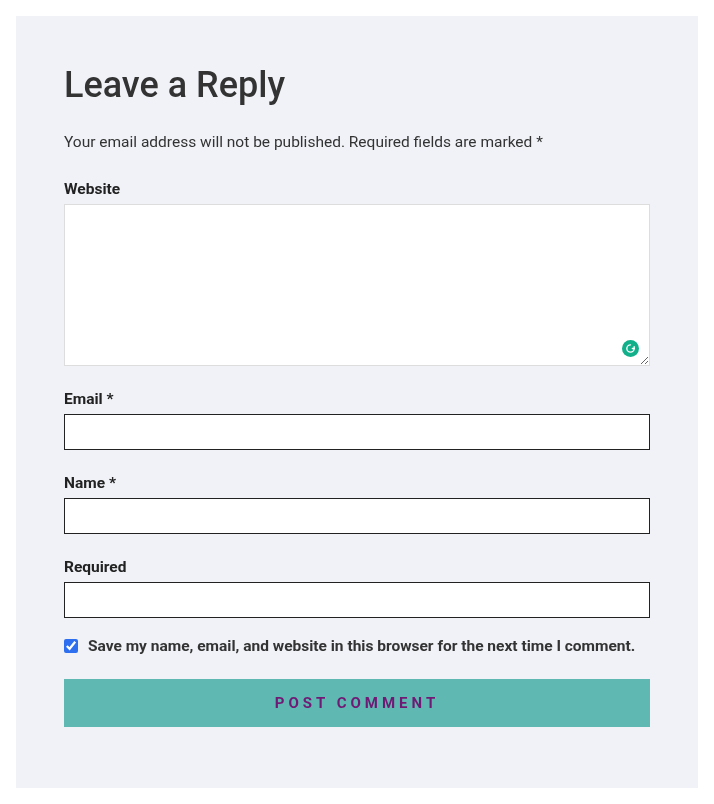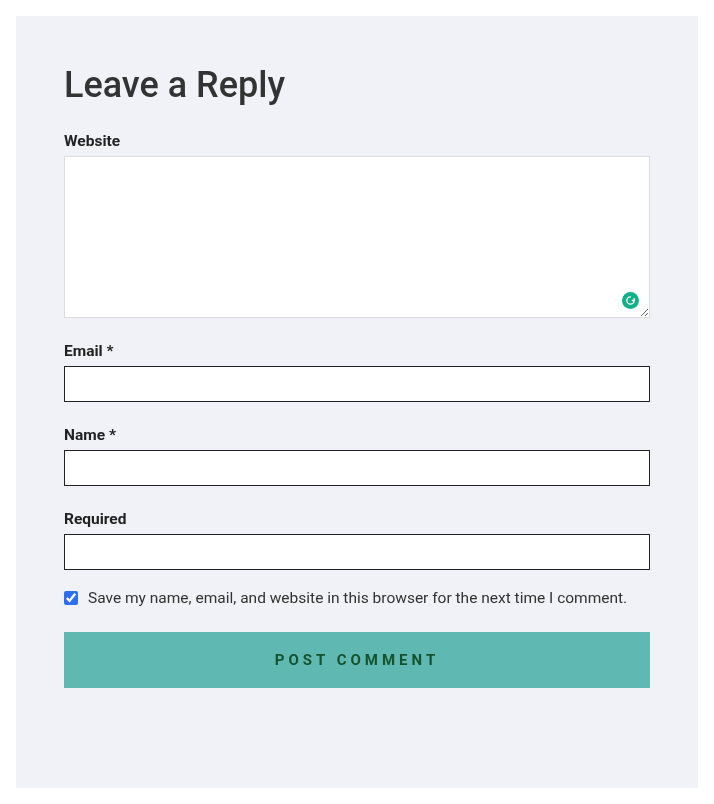--- a/index.html
+++ b/index.html
@@ -98,42 +98,44 @@
       width: 14px;
       height: 14px;
       margin-top: 3px;
       accent-color: #2d6fef;
       flex-shrink: 0;
     }
     .consent-label {
       font-size: 15.5px;
       color: #333333;
       line-height: 1.4;
+      font-weight: bold;
     }
     .submit-button {
       width: 100%;
-      height: 56px;
+      height: 48px;
       background: #5fb8b2;
       border: none;
-      color: #14532d;
+      color: #701a75;
       font-size: 15px;
       font-weight: 700;
       letter-spacing: 4px;
       text-transform: uppercase;
       cursor: pointer;
       font-family: inherit;
     }
   </style>
 </head>
 <body>
 
 <div class="comment-panel">
 
   <h2 class="form-title">Leave a Reply</h2>
 
+  <p class="form-note">Your email address will not be published. Required fields are marked *</p>
 
   <div class="field-group">
     <label class="field-label">Website</label>
     <div class="textarea-wrap">
       <textarea class="comment-textarea" value="" style=""></textarea>
       <span class="grammarly-badge">
         <svg viewBox="0 0 24 24" fill="none">
           <path d="M20 12a8 8 0 1 1-8-8" stroke="#ffffff" stroke-width="3" stroke-linecap="round"></path>
           <path d="M20 8v4h-4" stroke="#ffffff" stroke-width="3" stroke-linecap="round" stroke-linejoin="round"></path>
         </svg>

